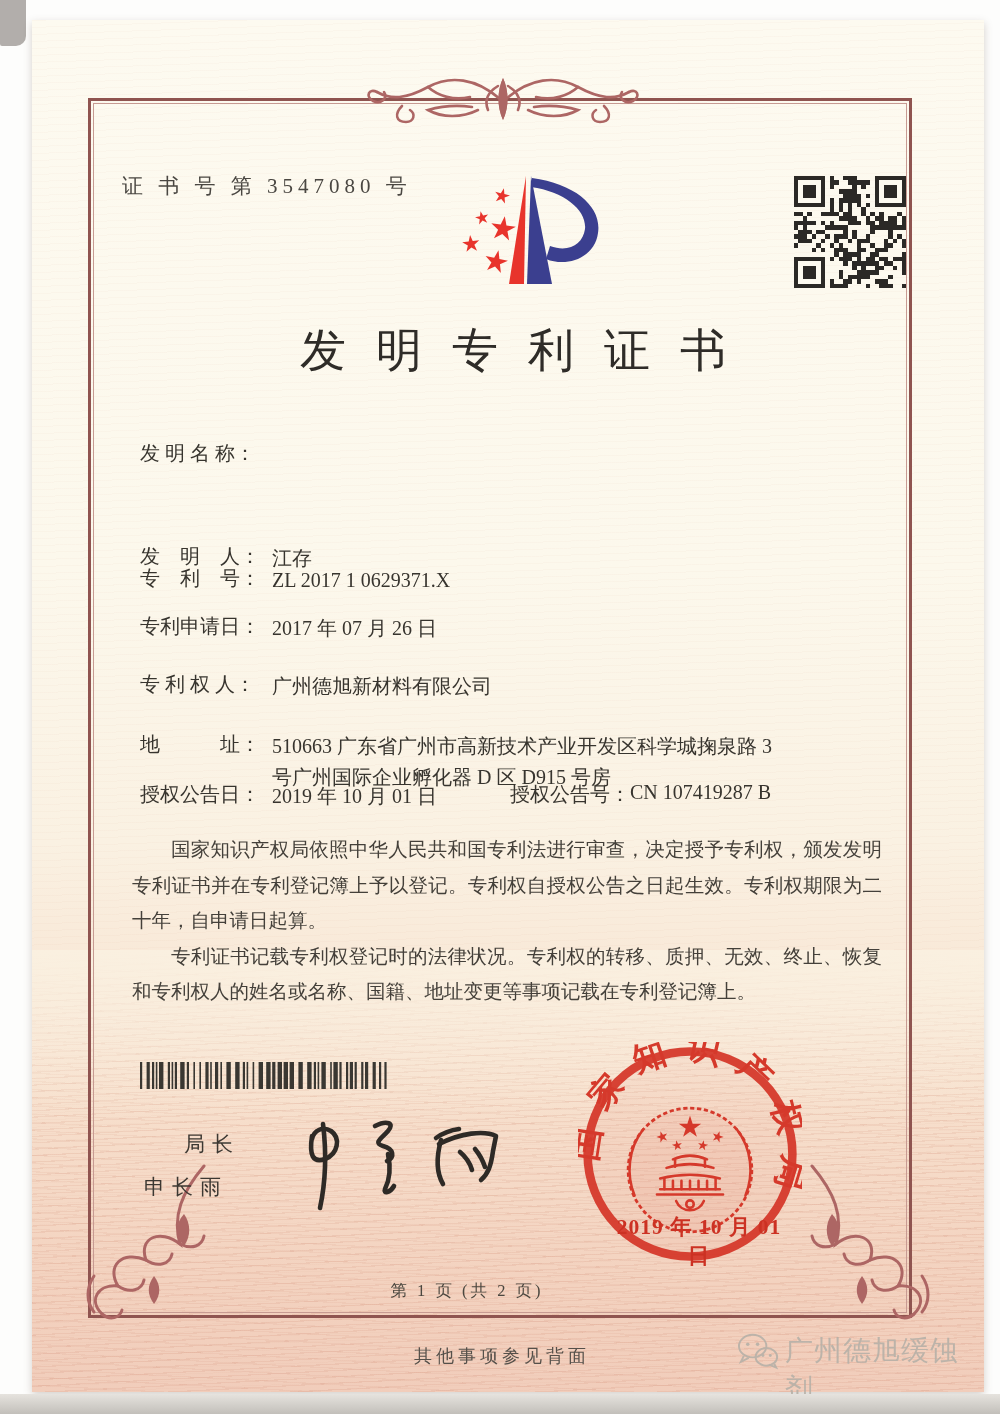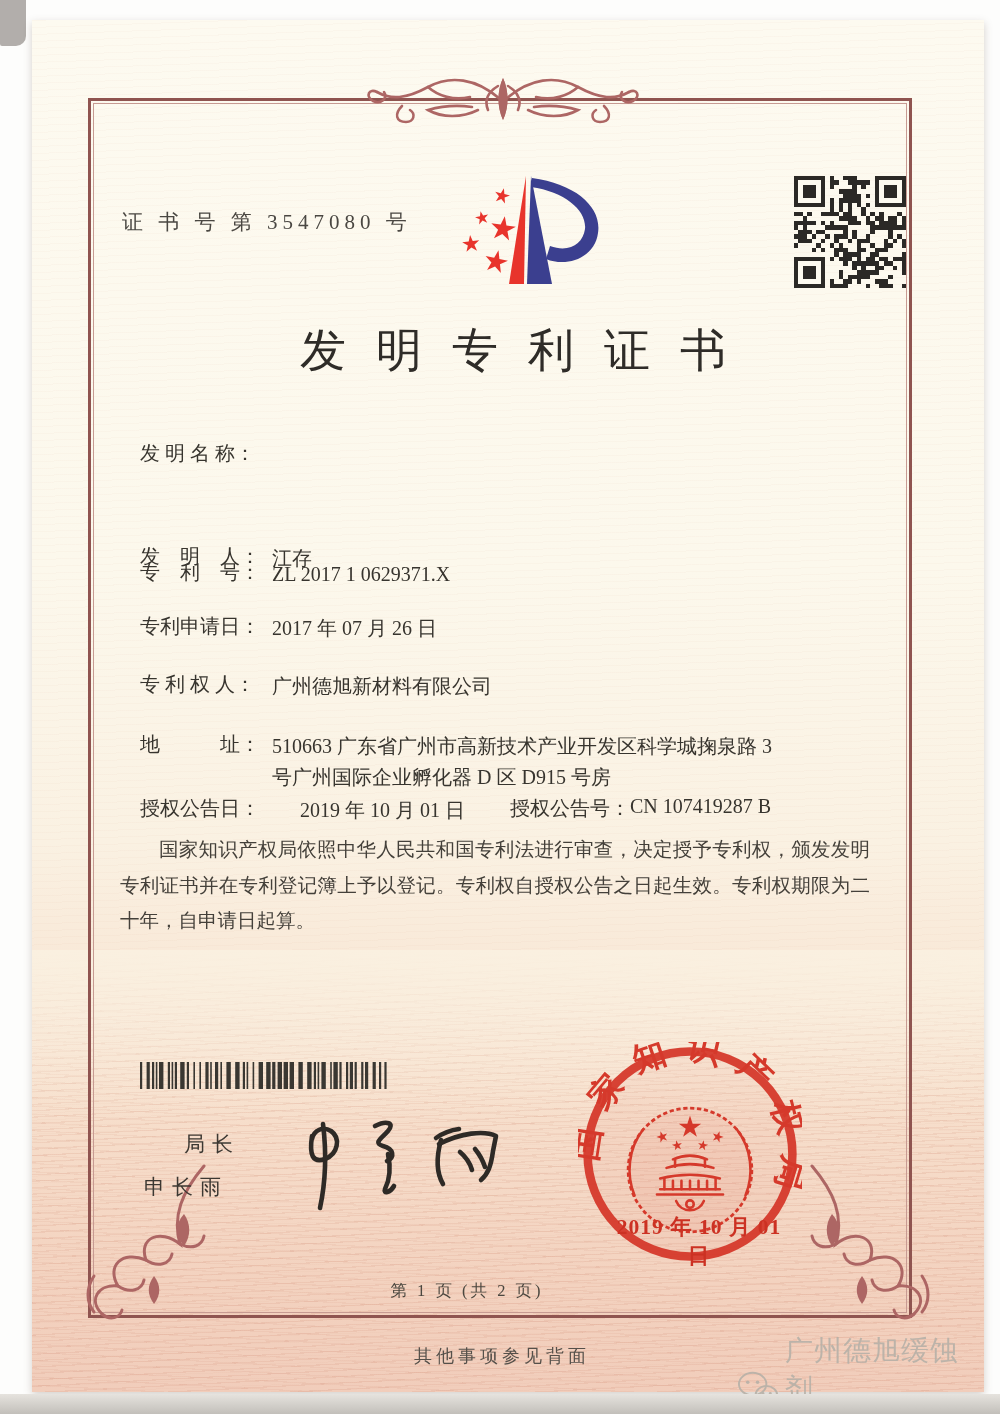--- a/index.html
+++ b/index.html
@@ -30,50 +30,50 @@
   }
   .frame{
     position:absolute;left:56px;top:78px;width:824px;height:1220px;
     border:3px solid #8f5450;box-sizing:border-box;
   }
   .frame-inner{
     position:absolute;left:2px;top:2px;right:2px;bottom:2px;
     border:1px solid #c79a92;
   }
   .ornament{position:absolute;pointer-events:none;}
-  .cert-no{position:absolute;left:90px;top:152px;font-size:21px;color:#4a4742;letter-spacing:5px;margin-top:36px;}
+  .cert-no{position:absolute;left:90px;top:152px;font-size:21px;color:#4a4742;letter-spacing:5px;}
   .logo{position:absolute;left:398px;top:136px;width:190px;height:158px;}
   .qr{position:absolute;left:762px;top:156px;width:112px;height:112px;}
   .title{
     position:absolute;left:0;top:300px;width:962px;text-align:center;
     font-size:46px;color:#2f2c28;letter-spacing:30px;padding-left:30px;box-sizing:border-box;
     font-weight:500;
   }
   .fields{position:absolute;left:108px;top:420px;width:744px;font-size:20px;color:#37342e;}
   .row{position:absolute;left:0;display:flex;align-items:flex-start;}
   .row .lbl{flex:none;width:132px;white-space:pre;}
   .row .val{white-space:pre-wrap;line-height:31px;}
   .row.addr .val{width:508px;}
   .pair2{position:absolute;left:370px;top:0;display:flex;white-space:pre;}
-  .paras{position:absolute;left:88px;top:812px;width:750px;font-size:19.5px;line-height:35.5px;color:#44403a;text-align:justify;}
+  .paras{position:absolute;left:100px;top:812px;width:750px;font-size:19.5px;line-height:35.5px;color:#44403a;text-align:justify;}
   .paras p{margin:0;text-indent:2em;}
   .barcode{position:absolute;left:108px;top:1042px;width:252px;height:27px;}
   .signer{position:absolute;left:112px;font-family:"Liberation Sans","DejaVu Sans",sans-serif;font-size:21px;color:#3c3832;letter-spacing:7px;}
   .signer.t1{top:1110px;margin-left:40px;}
   .signer.t2{top:1153px;}
   .signature{position:absolute;left:228px;top:1076px;width:260px;height:132px;}
   .seal{position:absolute;left:546px;top:1022px;width:224px;height:224px;}
   .seal-date{
     position:absolute;left:572px;top:1192px;width:190px;text-align:center;
     font-size:21.5px;color:#cc3123;letter-spacing:1px;font-weight:600;
   }
   .page-footer{position:absolute;left:335px;top:1260px;width:200px;text-align:center;font-size:16.5px;color:#4b473f;letter-spacing:3px;}
   .back-note{position:absolute;left:362px;top:1324px;font-size:18px;color:#55504a;letter-spacing:4px;margin-left:20px;}
   .watermark{
-    position:absolute;left:704px;top:1312px;display:flex;align-items:flex-end;gap:6px;
+    position:absolute;left:704px;top:1312px;display:flex;align-items:flex-start;gap:6px;
     font-family:"Liberation Sans","DejaVu Sans",sans-serif;
     font-size:28px;color:#b7b1a8;letter-spacing:1px;opacity:.9;
   }
   .scan-artifact{position:absolute;left:0;top:0;width:26px;height:46px;background:#a4a09c;border-radius:0 0 10px 2px;opacity:.85;}
   .page-edge-shadow{position:absolute;left:0;bottom:0;width:1000px;height:20px;background:linear-gradient(180deg,#e6e3de,#c2bfba);}
   svg{display:block;}
 </style>
 </head>
 <body>
 
@@ -371,48 +371,49 @@
   <div class="title">发明专利证书</div>
 
   <div class="fields">
     <div class="row" style="top:0;">
       <span class="lbl">发 明 名 称：</span>
     </div>
     <div class="row" style="top:58px;margin-top:45px;">
       <span class="lbl">发　明　人：</span>
       <span class="val">江存</span>
     </div>
-    <div class="row" style="top:119px;justify-content:flex-end;">
+    <div class="row" style="top:125px;justify-content:flex-end;">
       <span class="lbl">专　利　号：</span>
       <span class="val">ZL 2017 1 0629371.X</span>
     </div>
     <div class="row" style="top:173px;">
       <span class="lbl">专利申请日：</span>
       <span class="val">2017 年 07 月 26 日</span>
     </div>
     <div class="row" style="top:231px;">
       <span class="lbl">专 利 权 人：</span>
       <span class="val">广州德旭新材料有限公司</span>
     </div>
     <div class="row addr" style="top:291px;">
       <span class="lbl">地　　　址：</span>
       <span class="val">510663 广东省广州市高新技术产业开发区科学城掬泉路 3 号广州国际企业孵化器 D 区 D915 号房</span>
     </div>
-    <div class="row" style="top:355px;width:744px;gap:28px;">
+    <div class="row" style="top:341px;width:744px;">
       <span class="lbl">授权公告日：</span>
       <span class="val">2019 年 10 月 01 日</span>
       <span class="pair2">
         <span>授权公告号：</span>
         <span>CN 107419287 B</span>
       </span>
     </div>
   </div>
 
   <div class="paras">
     <p>国家知识产权局依照中华人民共和国专利法进行审查，决定授予专利权，颁发发明专利证书并在专利登记簿上予以登记。专利权自授权公告之日起生效。专利权期限为二十年，自申请日起算。</p>
+    <p>专利证书记载专利权登记时的法律状况。专利权的转移、质押、无效、终止、恢复和专利权人的姓名或名称、国籍、地址变更等事项记载在专利登记簿上。</p>
   </div>
 
   <svg class="barcode" id="barcode-svg" viewBox="0 0 252 27" preserveAspectRatio="none">
       <rect x="0" y="0" width="2.2" height="27" fill="#3a3732"></rect>
       <rect x="6.6000000000000005" y="0" width="3.2" height="27" fill="#3a3732"></rect>
       <rect x="12" y="0" width="2.2" height="27" fill="#3a3732"></rect>
       <rect x="15.799999999999999" y="0" width="1.6" height="27" fill="#3a3732"></rect>
       <rect x="19" y="0" width="4.4" height="27" fill="#3a3732"></rect>
       <rect x="27.799999999999997" y="0" width="2.2" height="27" fill="#3a3732"></rect>
       <rect x="31.599999999999998" y="0" width="1.6" height="27" fill="#3a3732"></rect>

